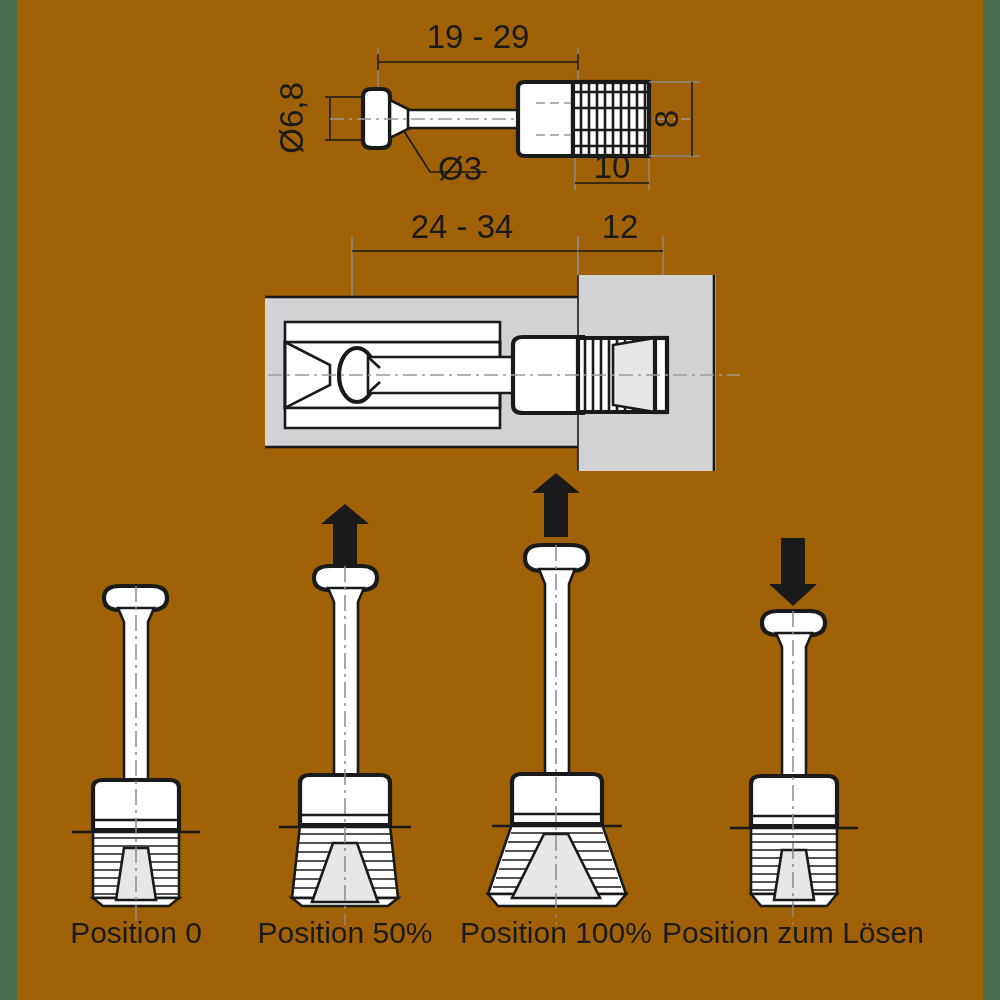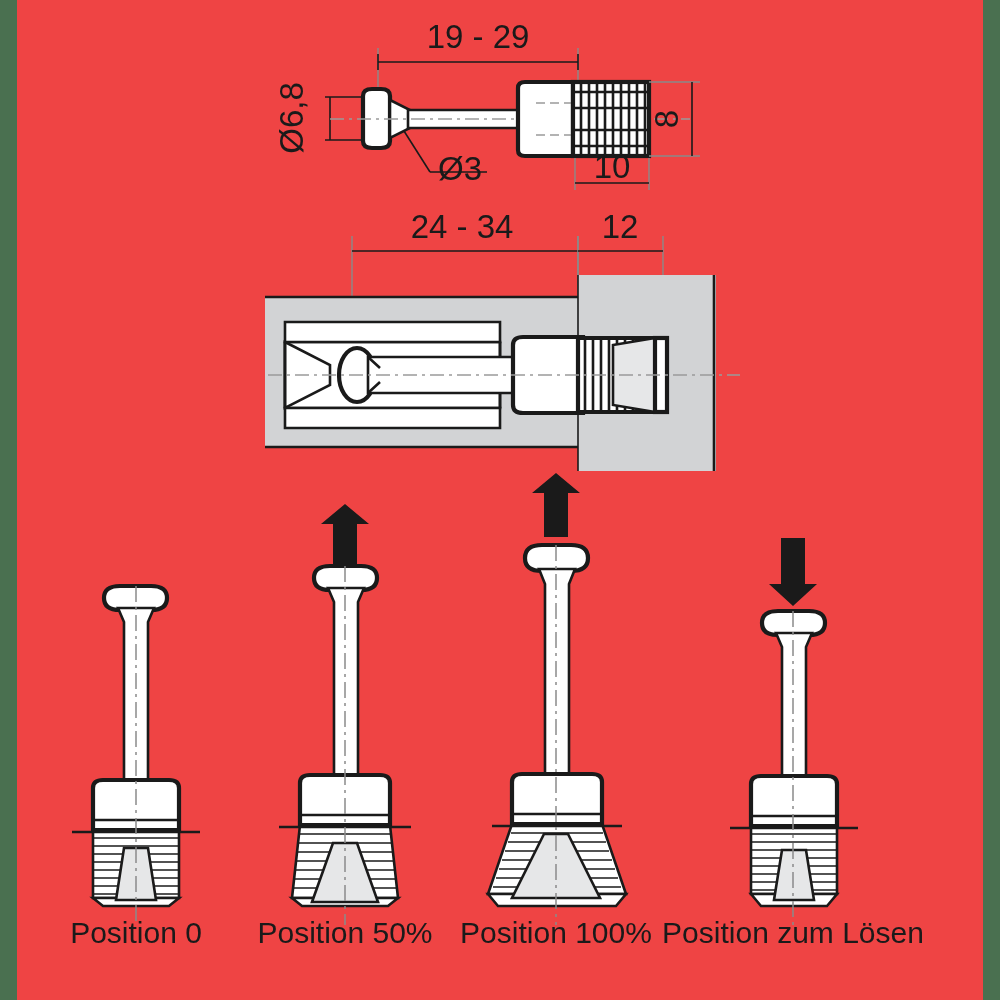--- a/index.html
+++ b/index.html
@@ -1,17 +1,17 @@
 <!DOCTYPE html>
 <html><head>
 <meta charset="utf-8">
 <style>
   html,body{margin:0;padding:0;background:#ffffff;}
   body{width:1000px;height:1000px;font-family:"Liberation Sans",sans-serif;overflow:hidden;}
-  #page{position:relative;width:1000px;height:1000px;background:#ef4444;}
+  #page{position:relative;width:1000px;height:1000px;background:#a16207;}
   .edge-bar{position:absolute;top:0;height:1000px;width:17px;}
   #edge-left{left:0;}
   #edge-right{right:0;}
   svg.sheet{position:absolute;left:0;top:0;width:1000px;height:1000px;}
   text{font-family:"Liberation Sans",sans-serif;fill:#1a1a1a;}
   .dimtext{font-size:33px;}
   .poslabel{font-size:30px;}
   .thin{stroke:#1a1a1a;stroke-width:1.6;fill:none;}
   .med{stroke:#1a1a1a;stroke-width:2.6;fill:none;}
   .thick{stroke:#1a1a1a;stroke-width:4.2;fill:none;}

